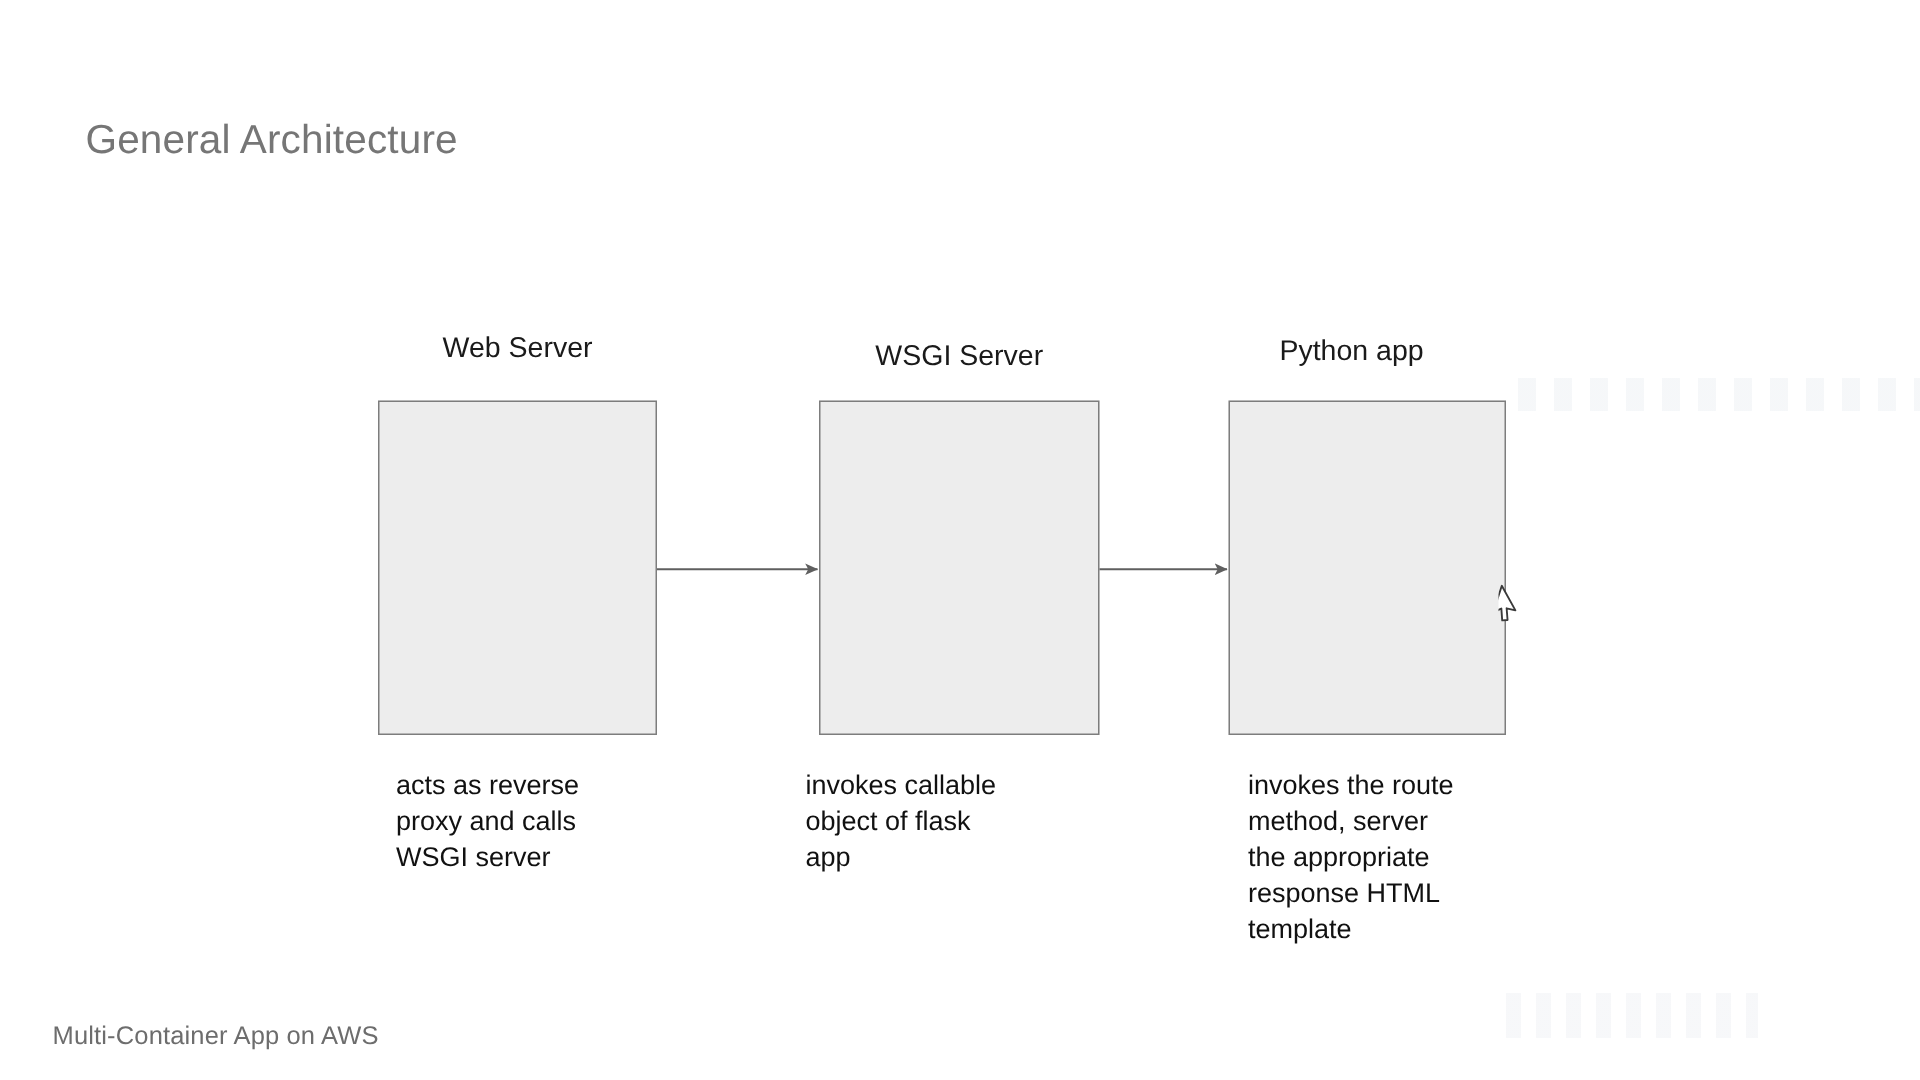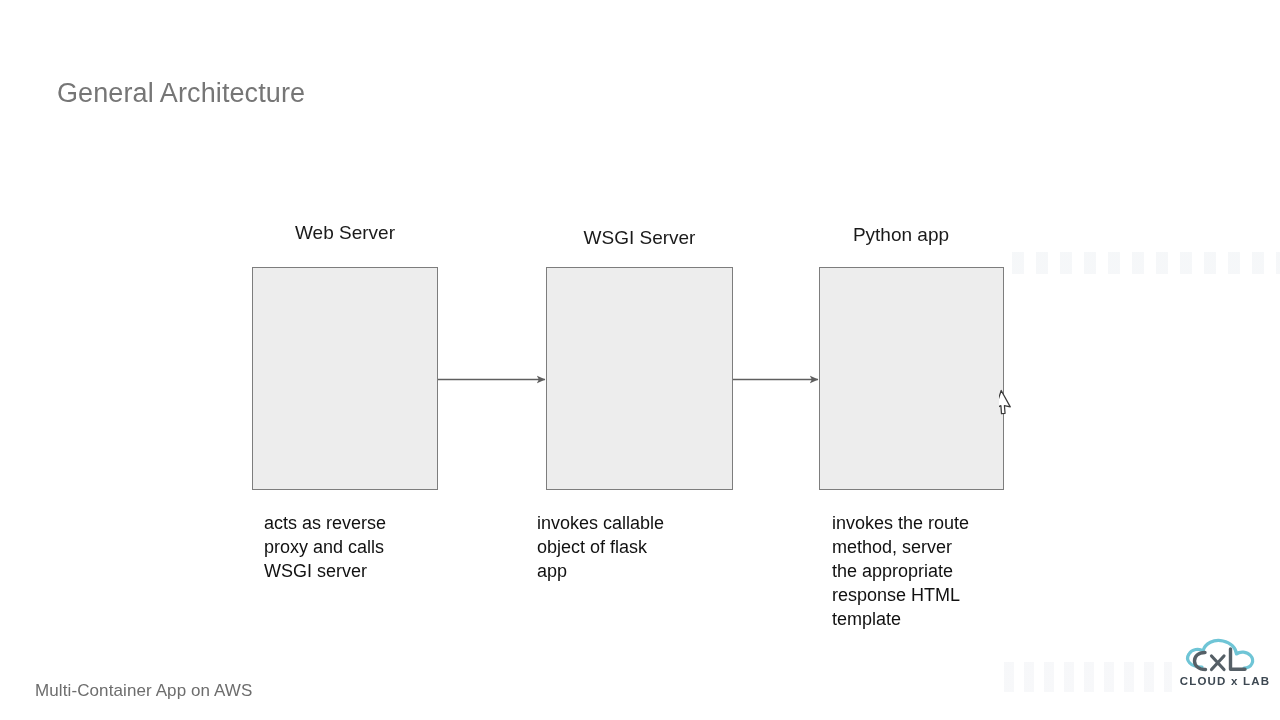--- a/index.html
+++ b/index.html
@@ -211,33 +211,18 @@
           <path d="M0,0.6 L8.6,4.5 L0,8.4 L2,4.5 Z" fill="#5f5f5f"></path>
         </marker>
       </defs>
       <line x1="438" y1="367.5" x2="545" y2="367.5" stroke="#5f5f5f" stroke-width="1.4" marker-end="url(#ah)"></line>
       <line x1="733" y1="367.5" x2="818" y2="367.5" stroke="#5f5f5f" stroke-width="1.4" marker-end="url(#ah)"></line>
     </svg>
   </div>
 
   <div class="footer-text">Multi-Container App on AWS</div>
 
-  <div class="logo">
-    <svg class="logo-mark" viewBox="0 0 98 40" width="98" height="40">
-
-      <path d="M26 30 C14 30 9 23 13 17 C16 12 23 11 27 14 C29 6 38 2 47 4
-               C55 5.6 60 11 60.5 17 C64 14 71 14.5 74.5 18.5
-               C79 23.5 76 31 68 31" fill="none" stroke="#6fc5d6" stroke-width="3.2" stroke-linecap="round" stroke-linejoin="round"></path>
-
-      <path d="M29 15.5 C22 15.5 18.5 19.5 18.5 24 C18.5 28.5 22.5 32.5 29.5 32.5" fill="none" stroke="#555f66" stroke-width="3.4" stroke-linecap="round"></path>
-
-      <path d="M35.5 19 L48 32.5 M48 19 L35.5 32.5" fill="none" stroke="#555f66" stroke-width="3.2" stroke-linecap="round"></path>
-
-      <path d="M54.5 12 L54.5 32.3 L69 32.3" fill="none" stroke="#555f66" stroke-width="3.4" stroke-linecap="round" stroke-linejoin="round"></path>
-    </svg>
-    <div class="logo-word">CLOUD x LAB</div>
-  </div>
 
   <svg class="cursor" viewBox="0 0 20 28" width="20" height="28">
     <path d="M2.2 1.5 L2.2 20.2 L6.6 16.0 L9.6 23.4 L12.9 22.0 L9.9 14.8 L15.9 14.3 Z" fill="#ffffff" stroke="#3a3a3a" stroke-width="1.25" stroke-linejoin="round" transform="rotate(18 2.2 1.5)"></path>
   </svg>
 
 </div>
 
 </body></html>

